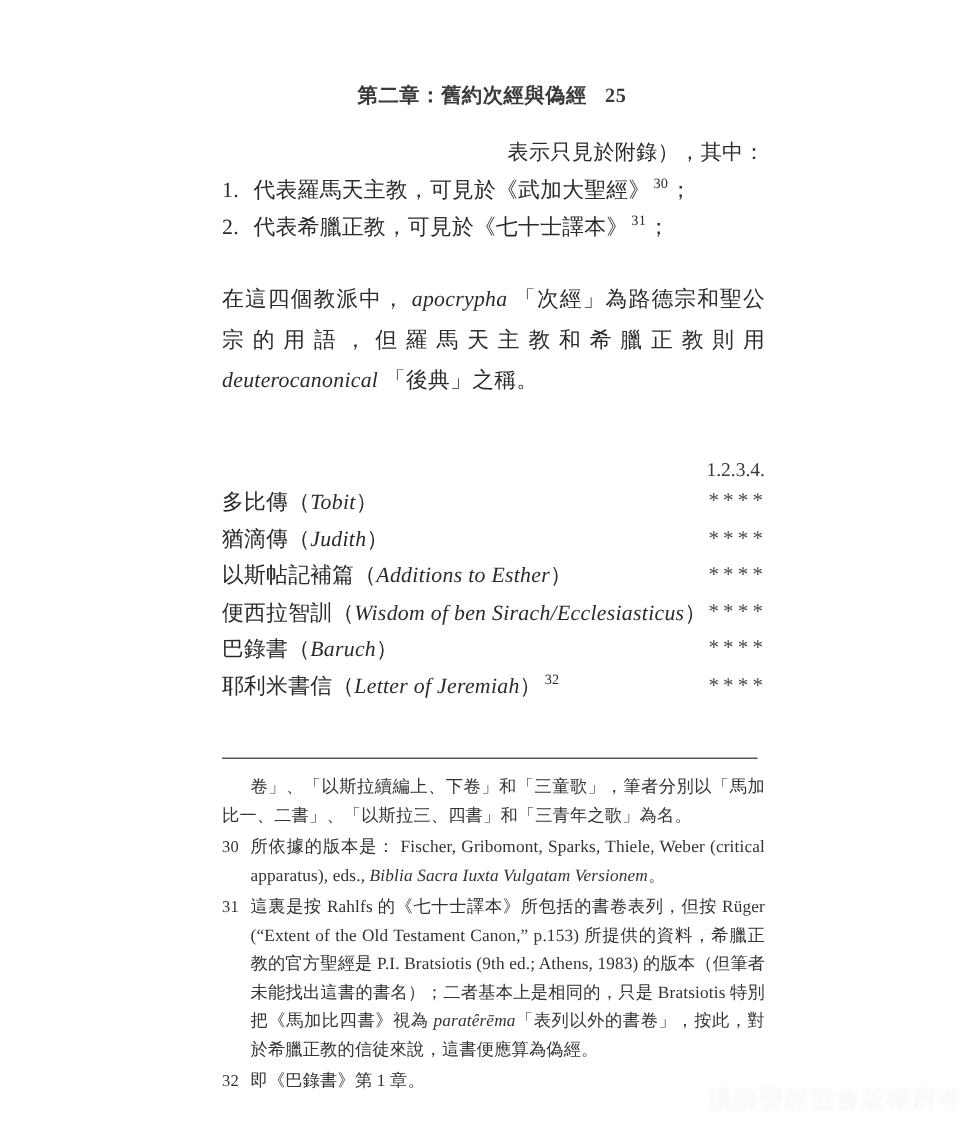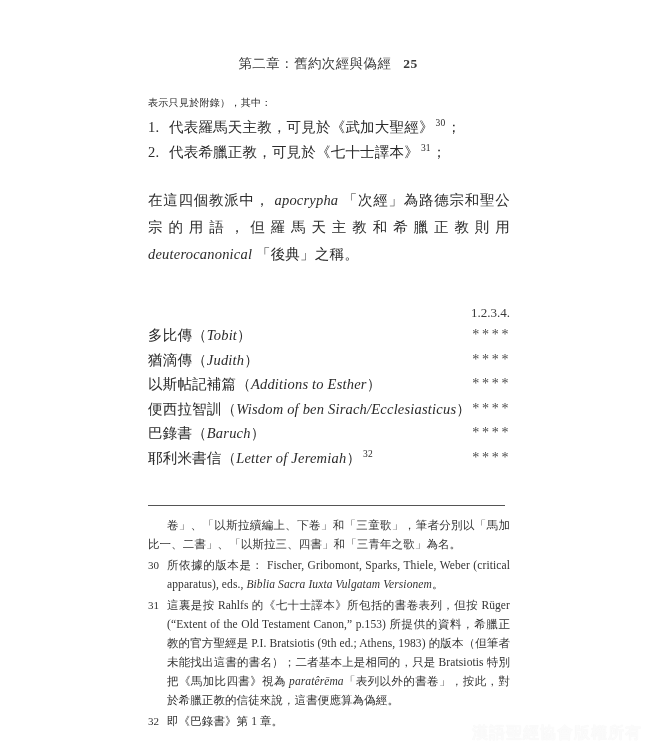--- a/index.html
+++ b/index.html
@@ -27,40 +27,41 @@
     position: absolute;
     top: 55px;
     left: 148px;
     width: 360px;
     text-align: center;
     font-size: 13.5px;
     letter-spacing: 0.4px;
     color: #3a3a3a;
     white-space: nowrap;
   }
-  .runhead .chapter-title { font-weight: 400; }
+  .runhead .chapter-title { font-weight: 700; }
   .runhead .folio {
     display: inline-block;
     margin-left: 12px;
     font-family: "Liberation Serif", serif;
     font-weight: 700;
     font-size: 13.5px;
   }
 
   
   .body-block {
     position: absolute;
     left: 148px;
     top: 90px;
     width: 362px;
   }
   .lead-line {
-    font-size: 10px;
+    font-size: 14px;
     line-height: 25px;
     letter-spacing: 0.3px;
+    text-align: right;
   }
 
   ol.enum {
     list-style: none;
     margin: 0;
     padding: 0;
   }
   ol.enum li {
     font-size: 14.5px;
     line-height: 25px;

